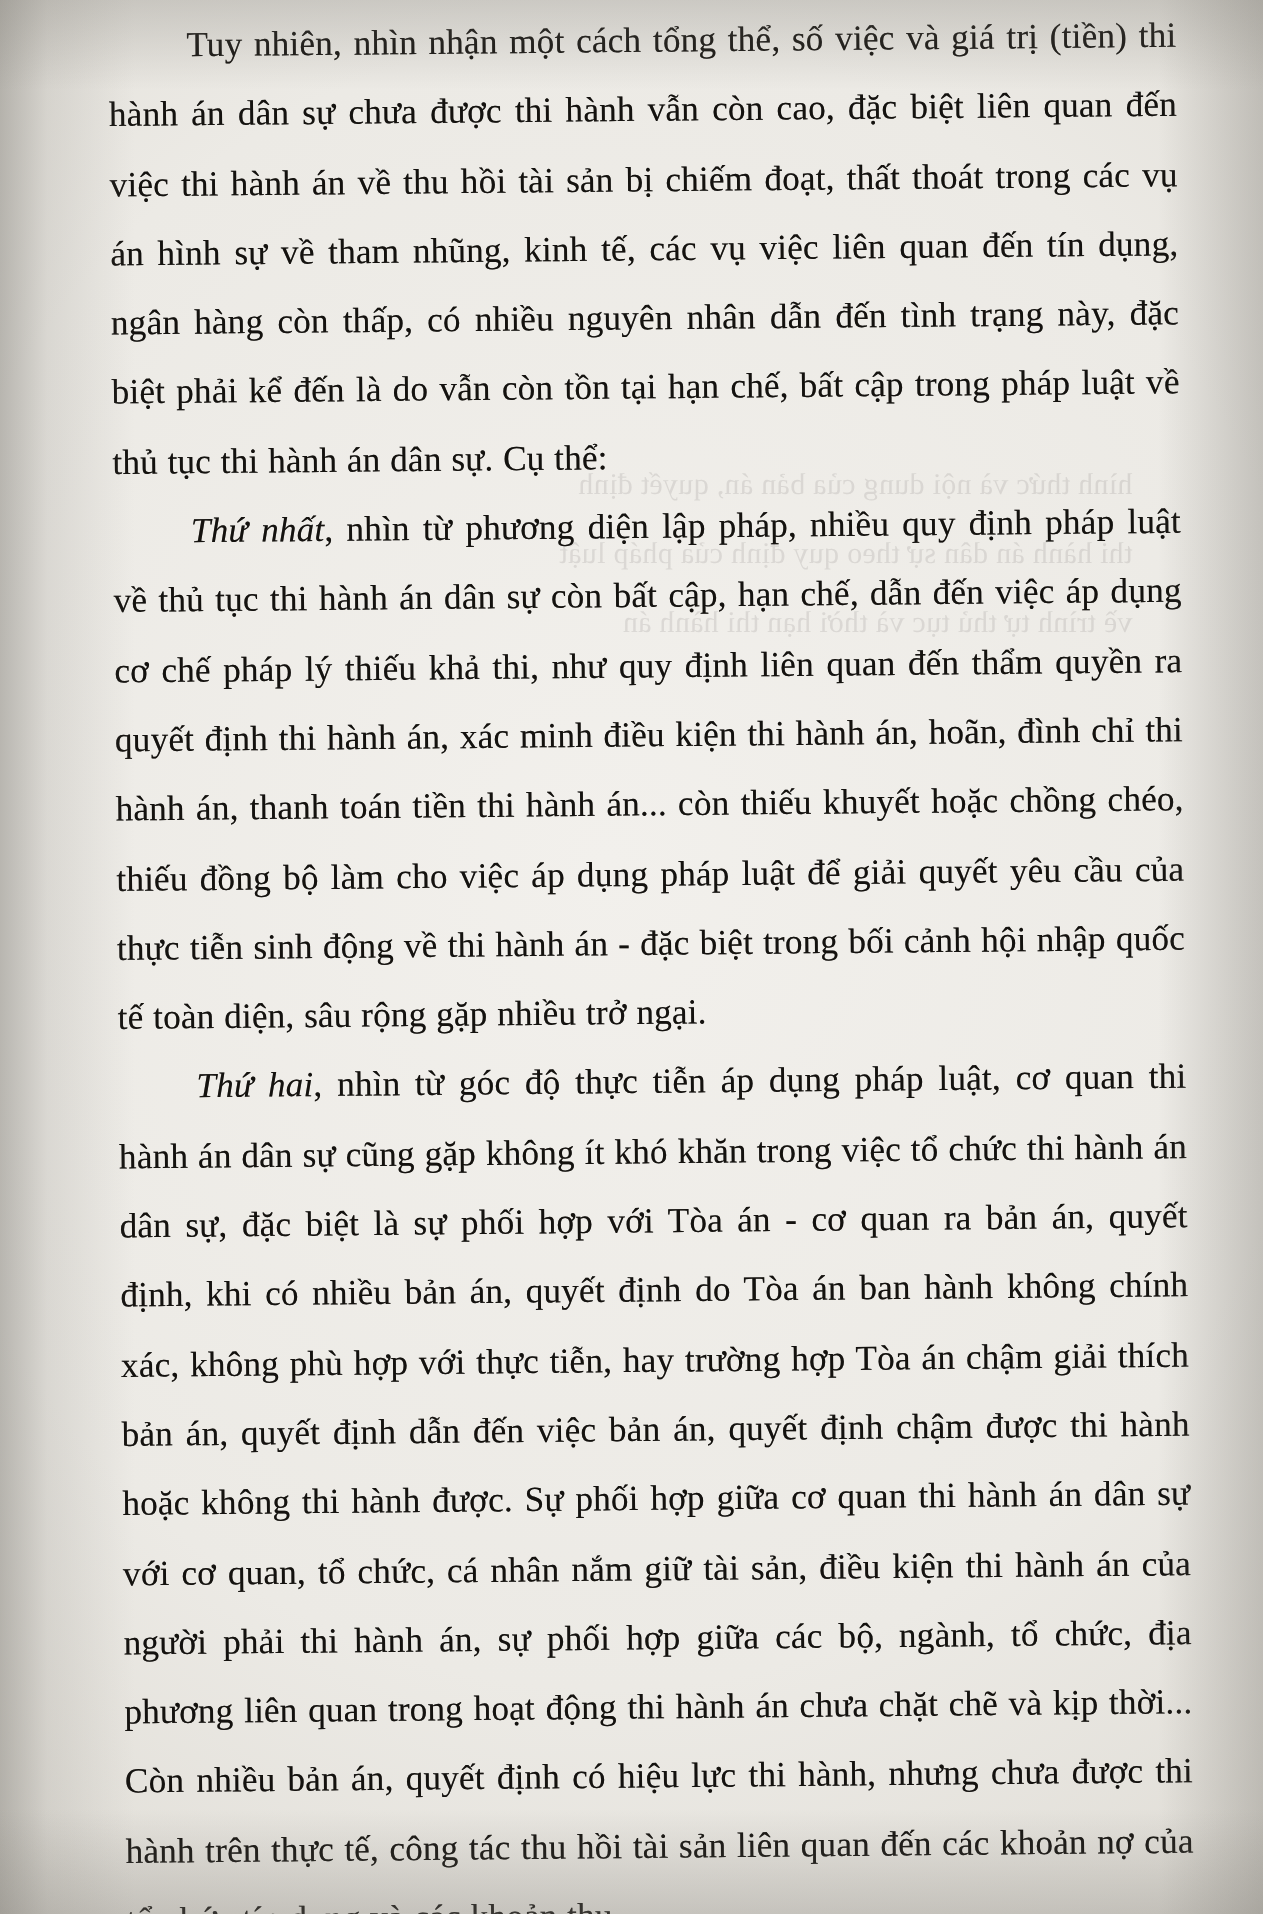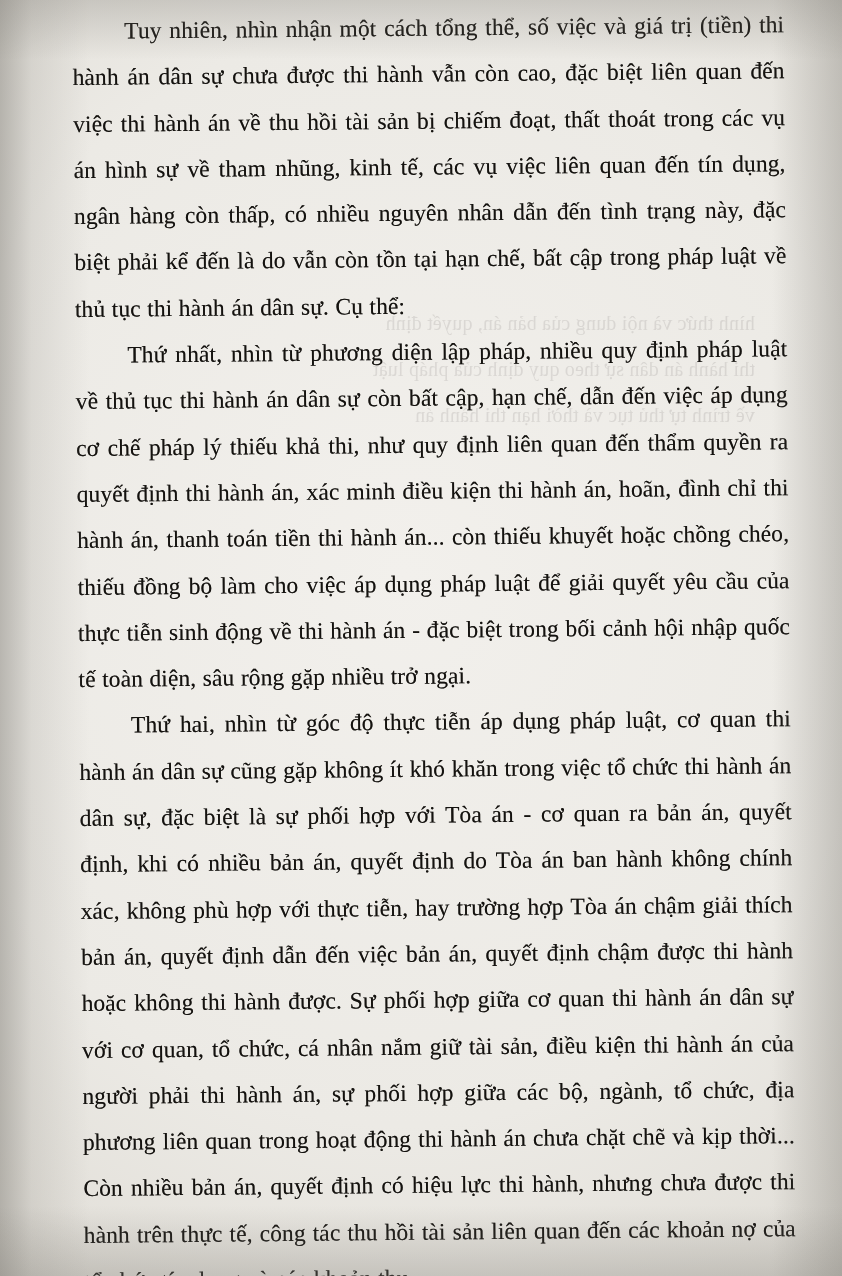--- a/index.html
+++ b/index.html
@@ -92,21 +92,21 @@
     line-height: 46.3px;
     color: #14120f;
     text-align: justify;
     text-indent: 52px;
     font-family: "Liberation Serif", serif;
     letter-spacing: 0.1px;
     word-spacing: 0.5px;
   }
   p.para + p.para { margin-top: 0; }
 
-  .it { }
+  .it { font-style: italic; }
 
   
   .textblock { text-shadow: 0 0 0.35px rgba(20,18,15,0.55); }
 </style>
 </head>
 <body>
 
 <div class="page">
 
   <div class="bleed-through">hình thức và nội dung của bản án, quyết định

